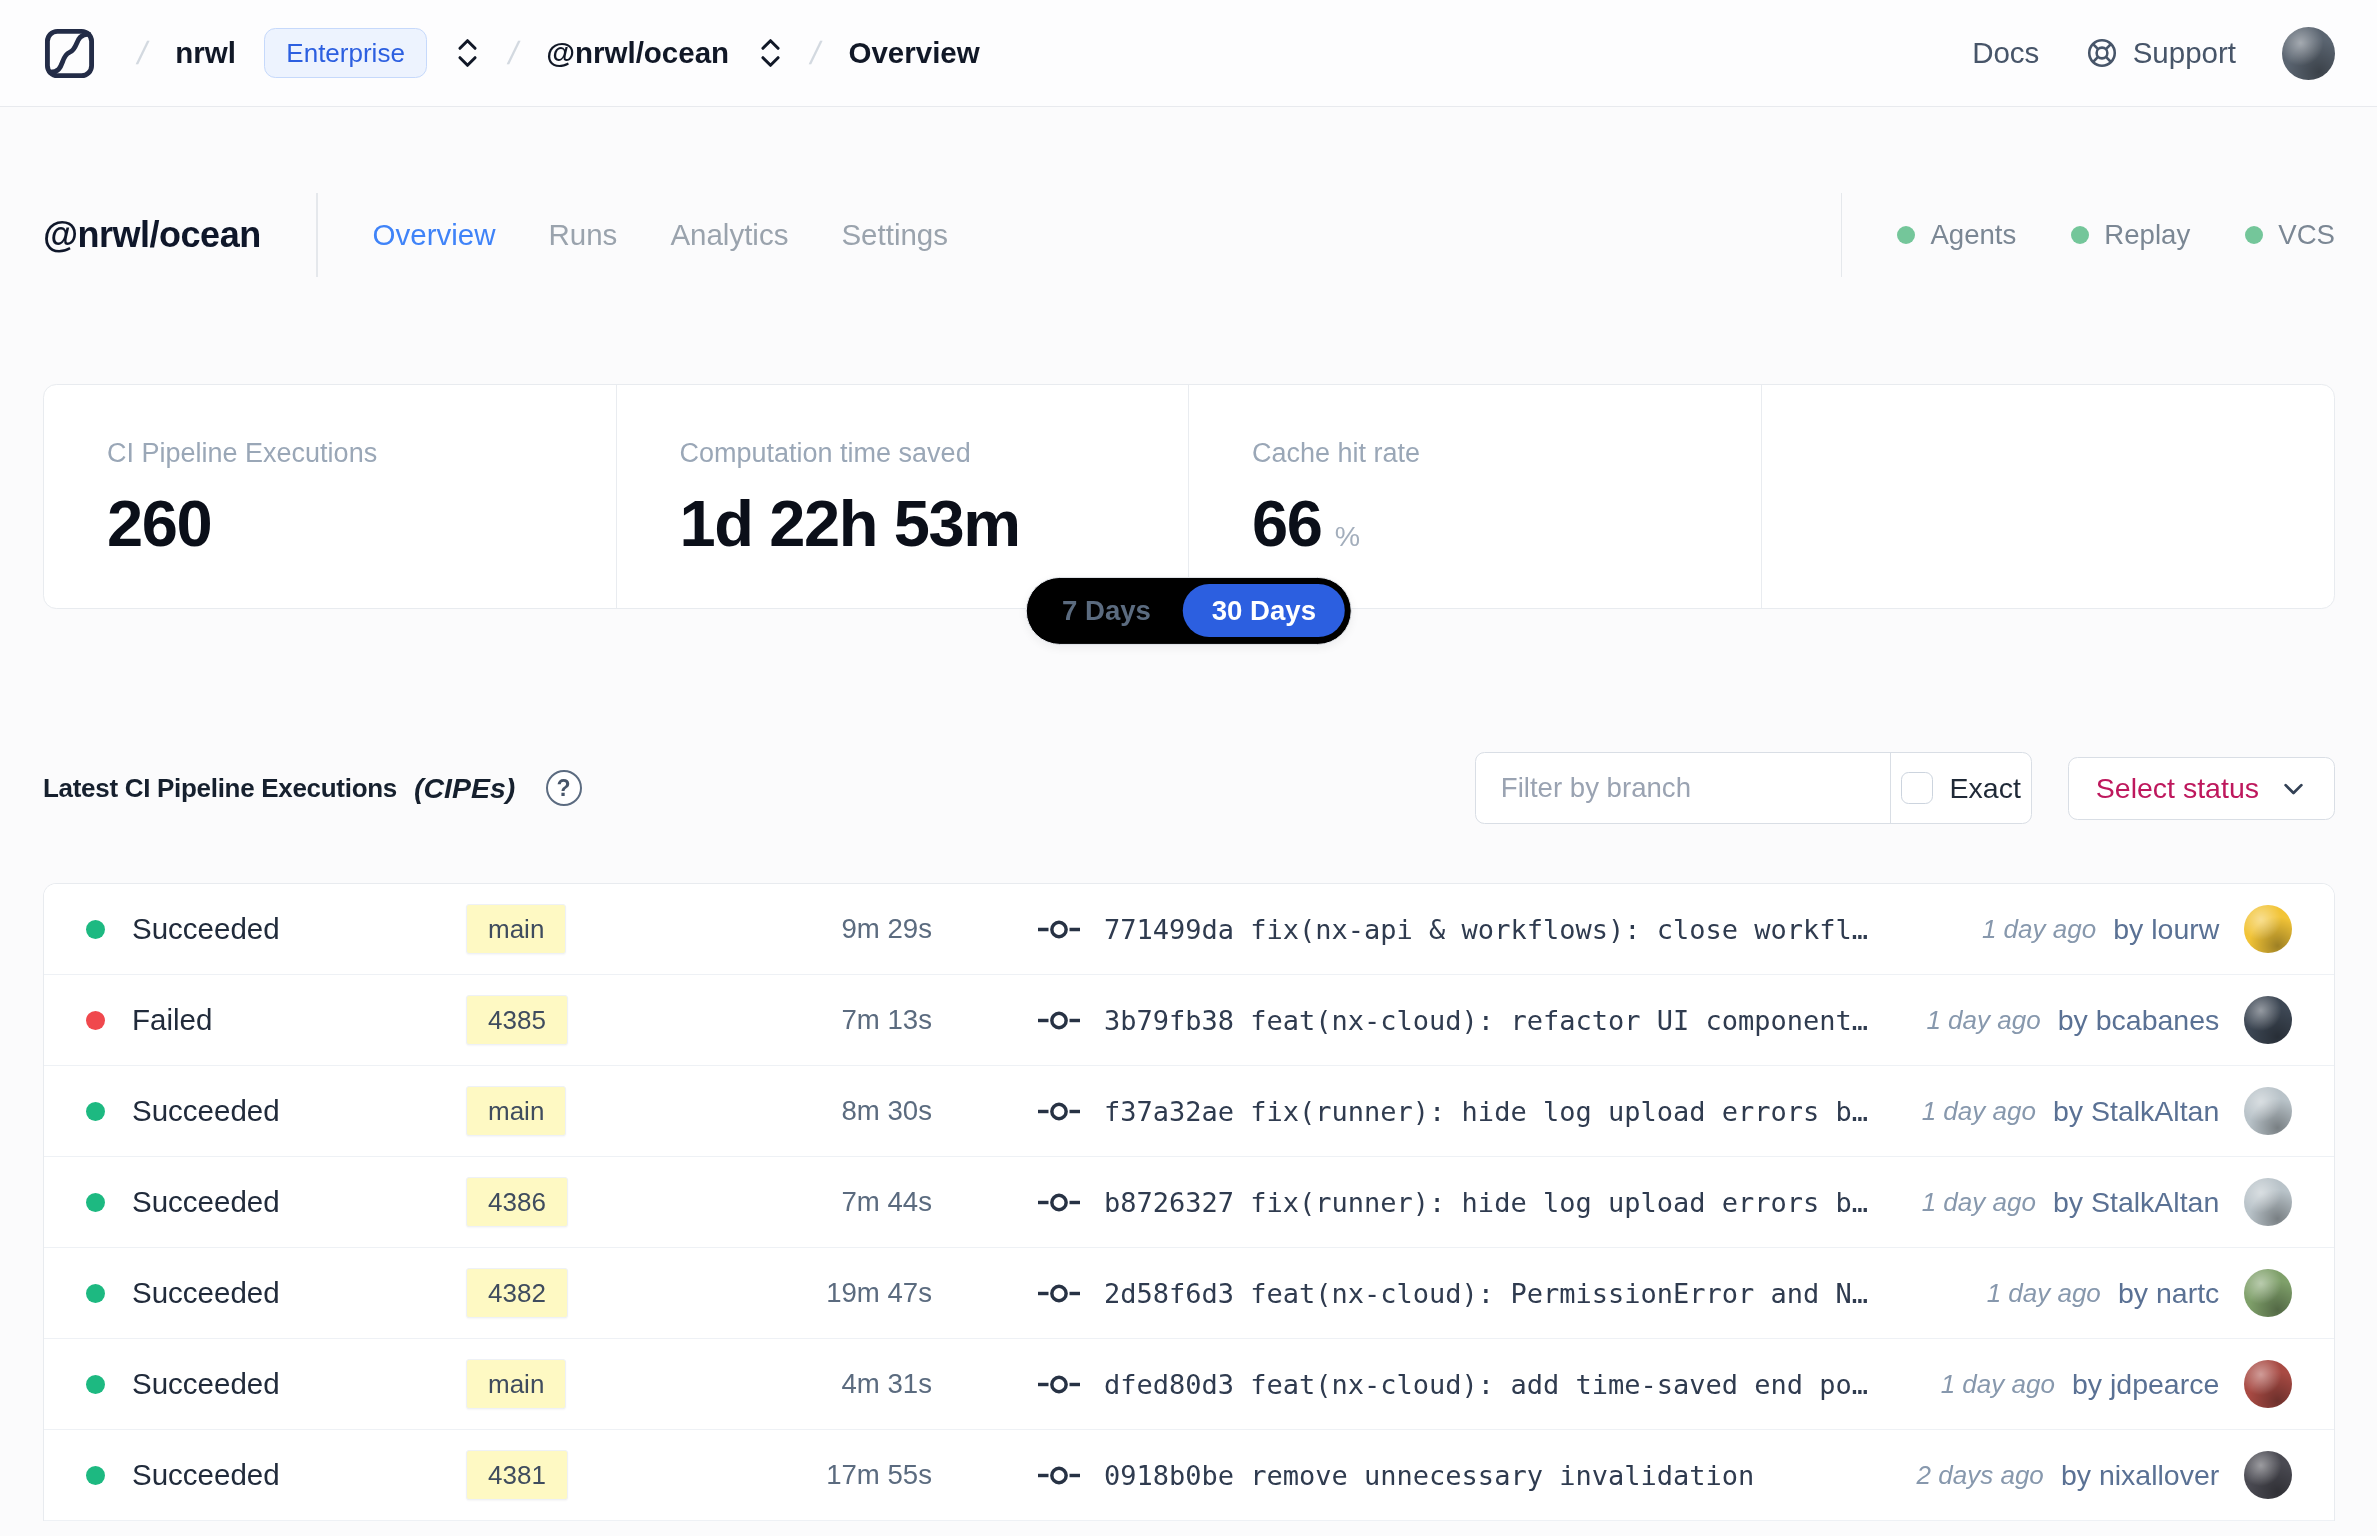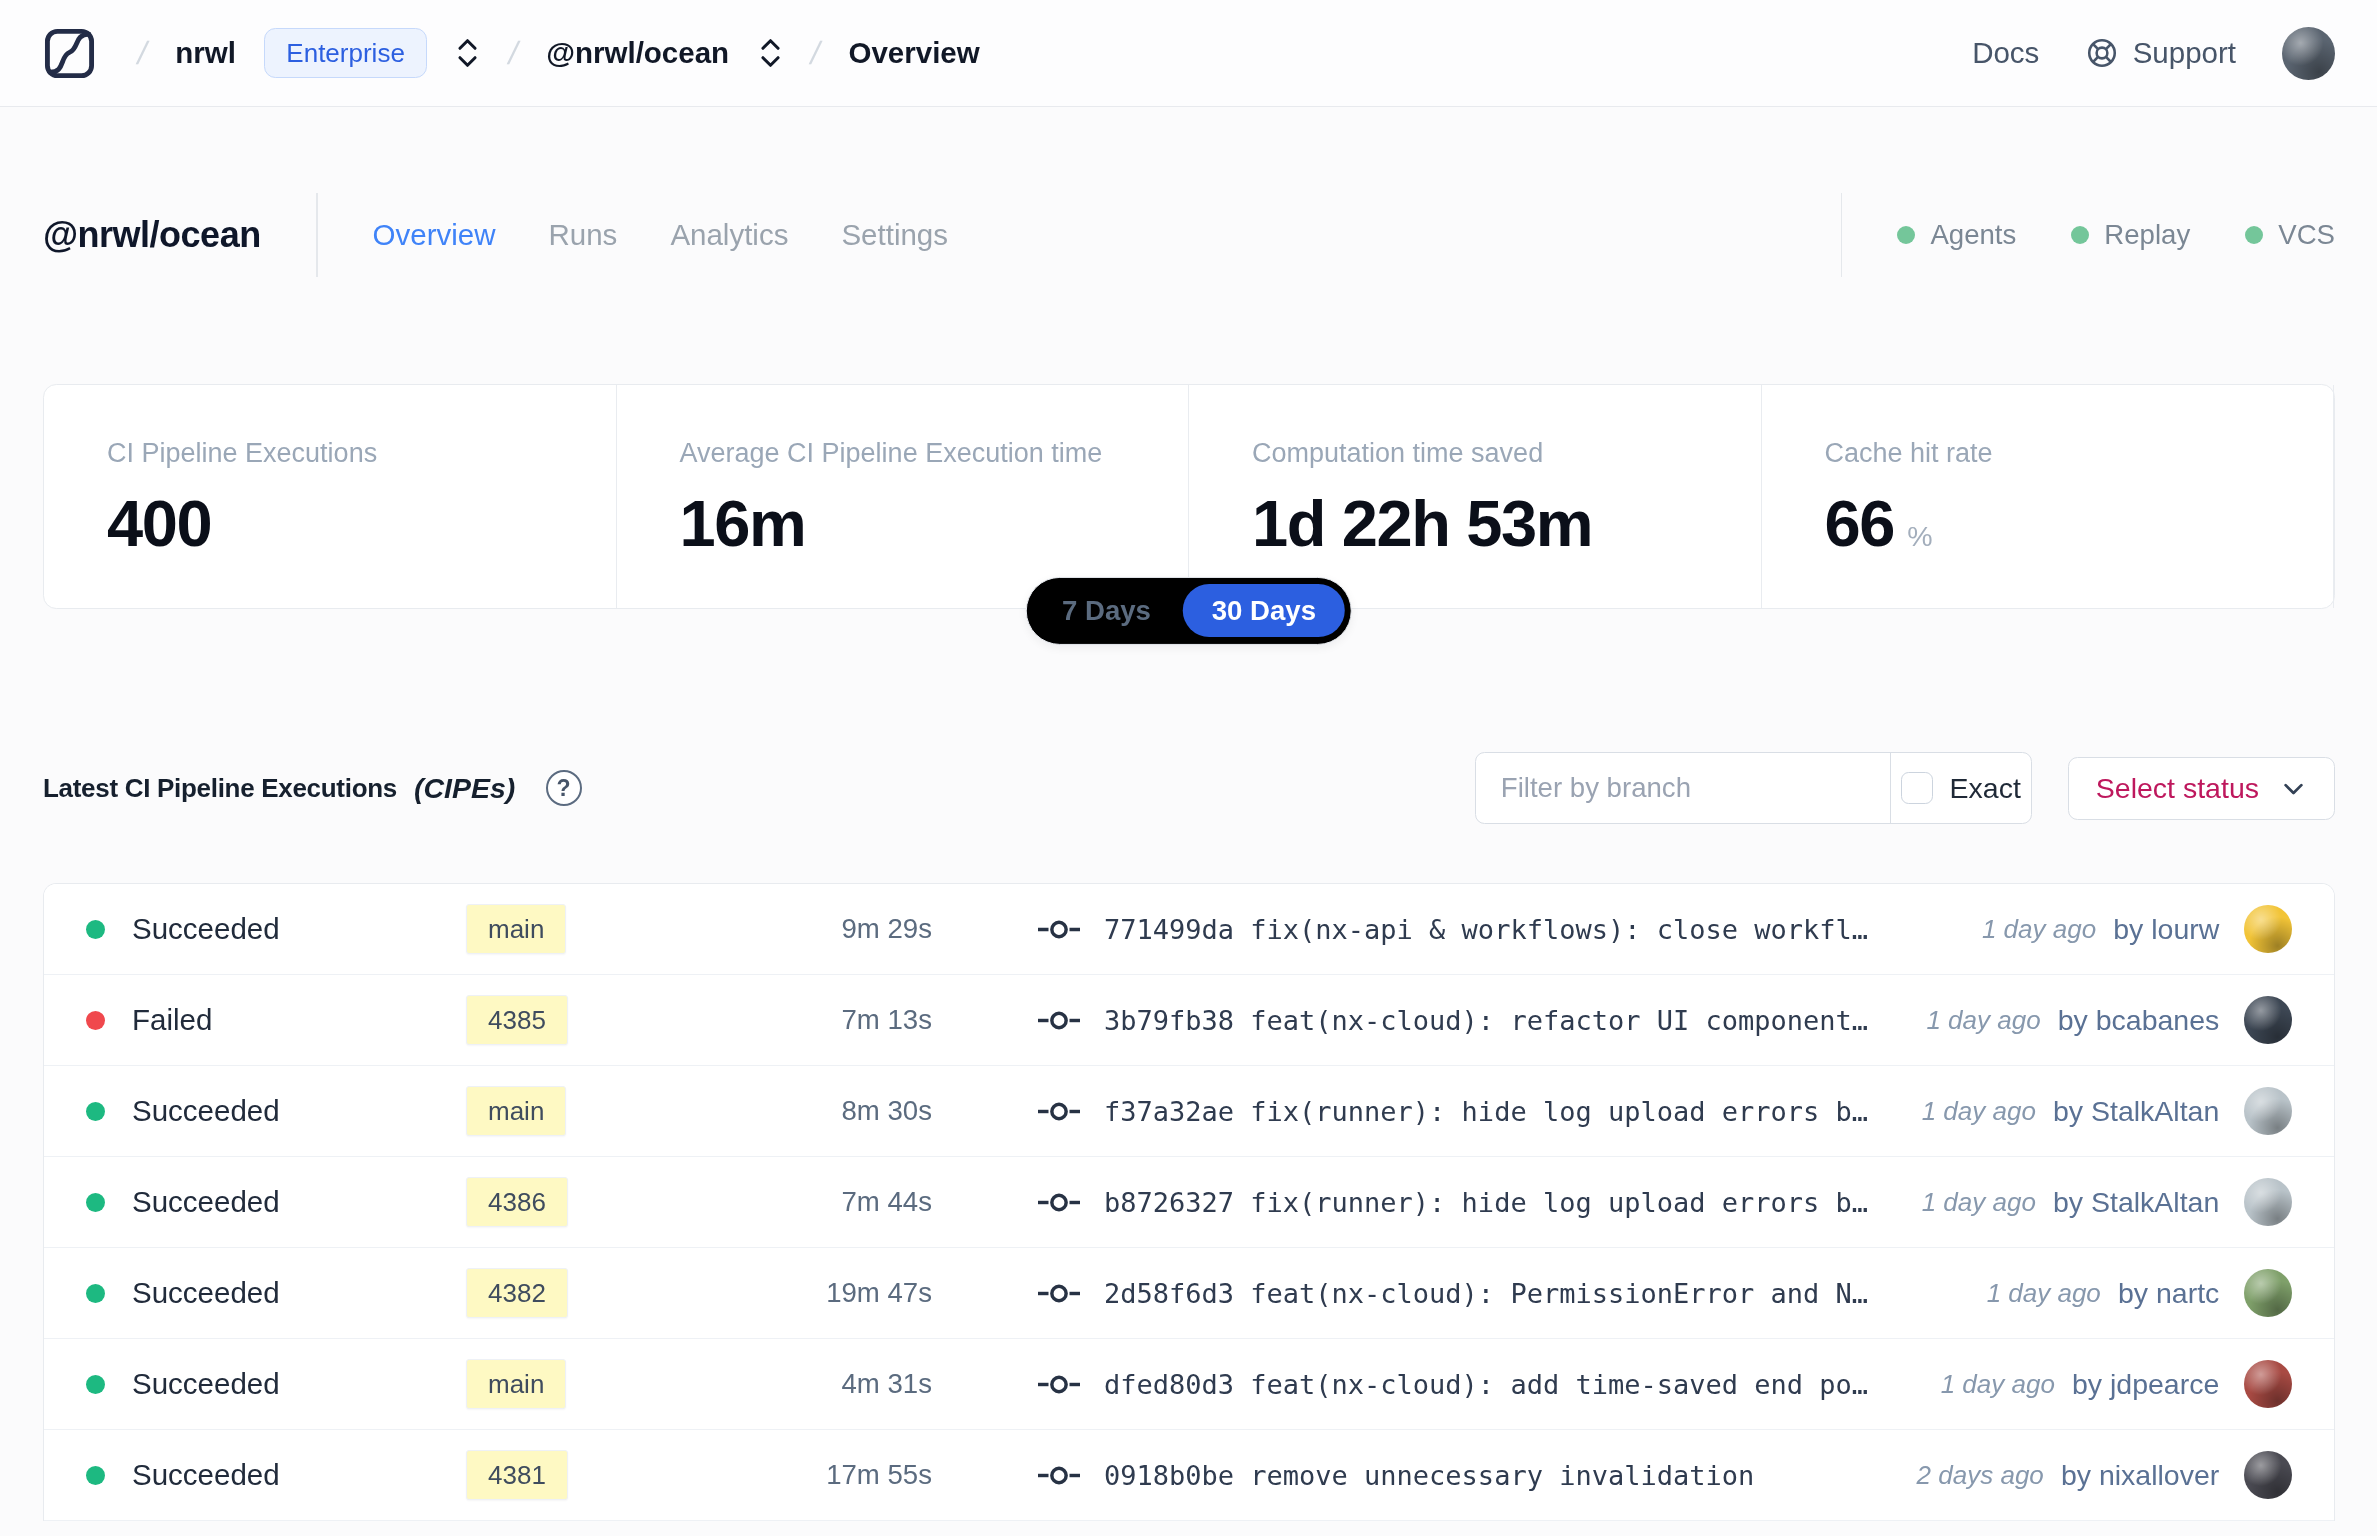--- a/index.html
+++ b/index.html
@@ -223,27 +223,21 @@
           <span class="status-label">VCS</span>
         </span>
       </div>
     </div>
   </div>
 
   <section class="stats-card">
     <div class="stat-cell">
       <div class="stat-label">CI Pipeline Executions</div>
       <div class="stat-value-row">
-        <span class="stat-value">400</span>
-      </div>
-    </div>
-    <div class="stat-cell">
-      <div class="stat-label">Average CI Pipeline Execution time</div>
-      <div class="stat-value-row">
-        <span class="stat-value">16m</span>
+        <span class="stat-value">260</span>
       </div>
     </div>
     <div class="stat-cell">
       <div class="stat-label">Computation time saved</div>
       <div class="stat-value-row">
         <span class="stat-value">1d 22h 53m</span>
       </div>
     </div>
     <div class="stat-cell">
       <div class="stat-label">Cache hit rate</div>

